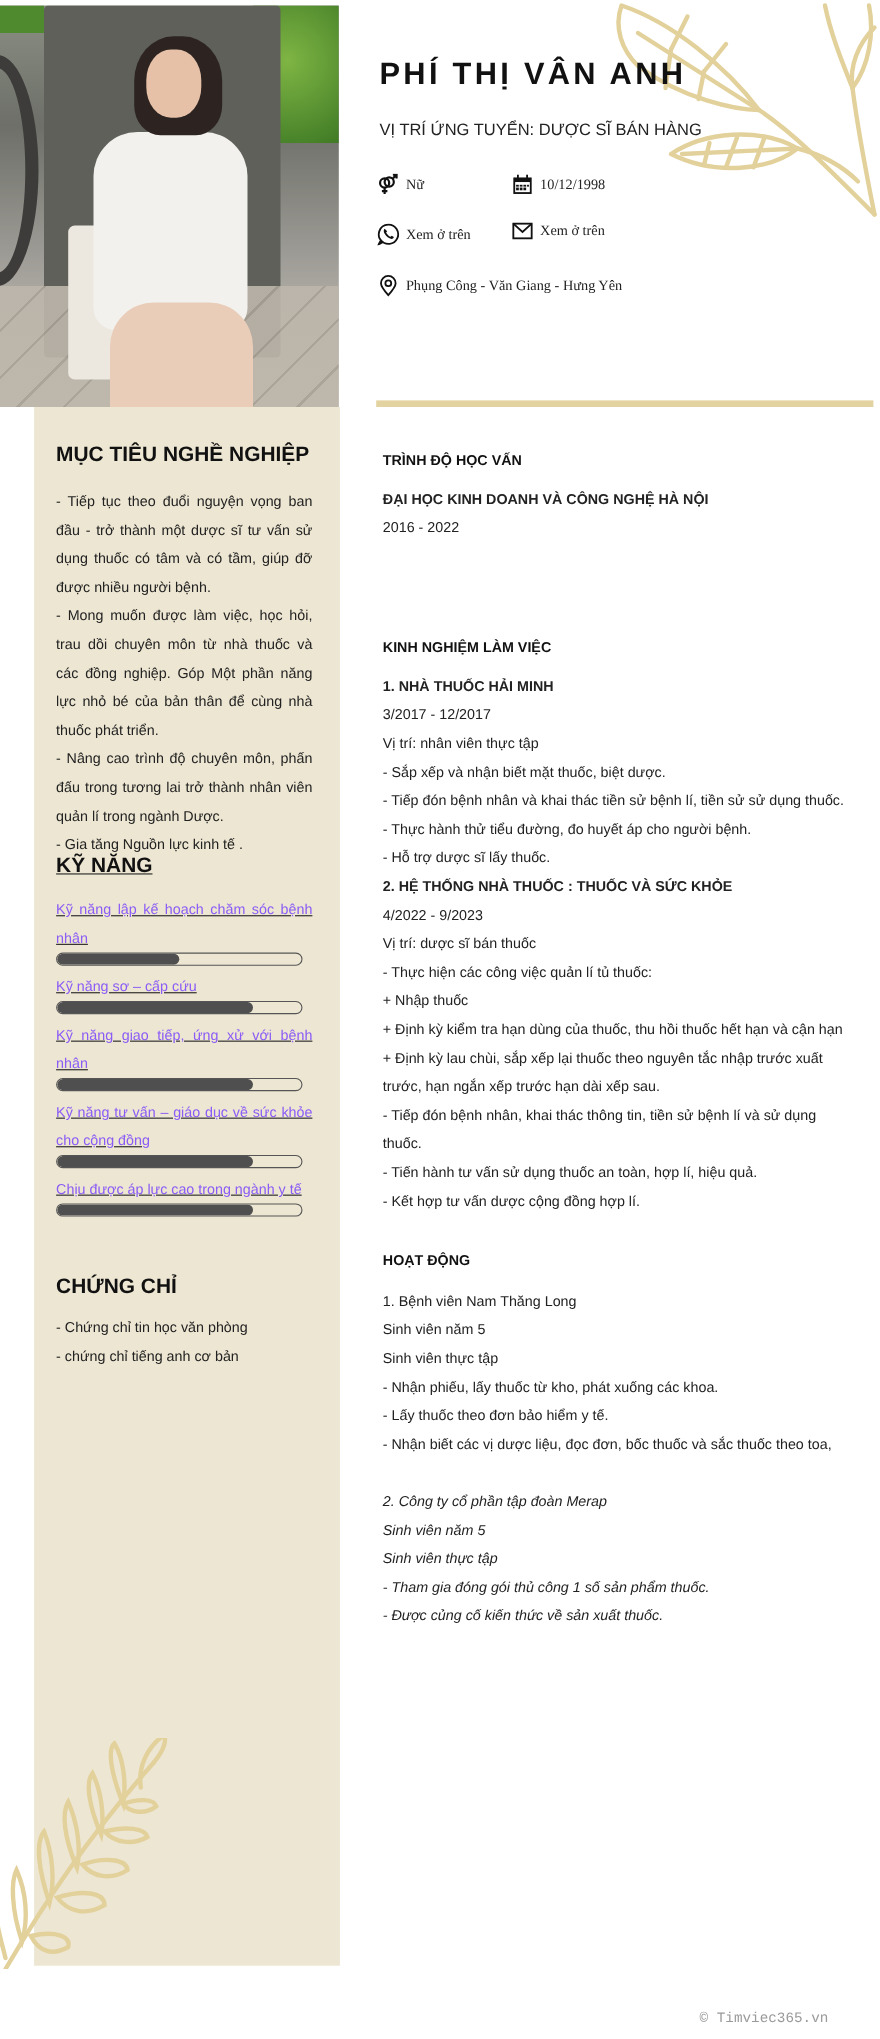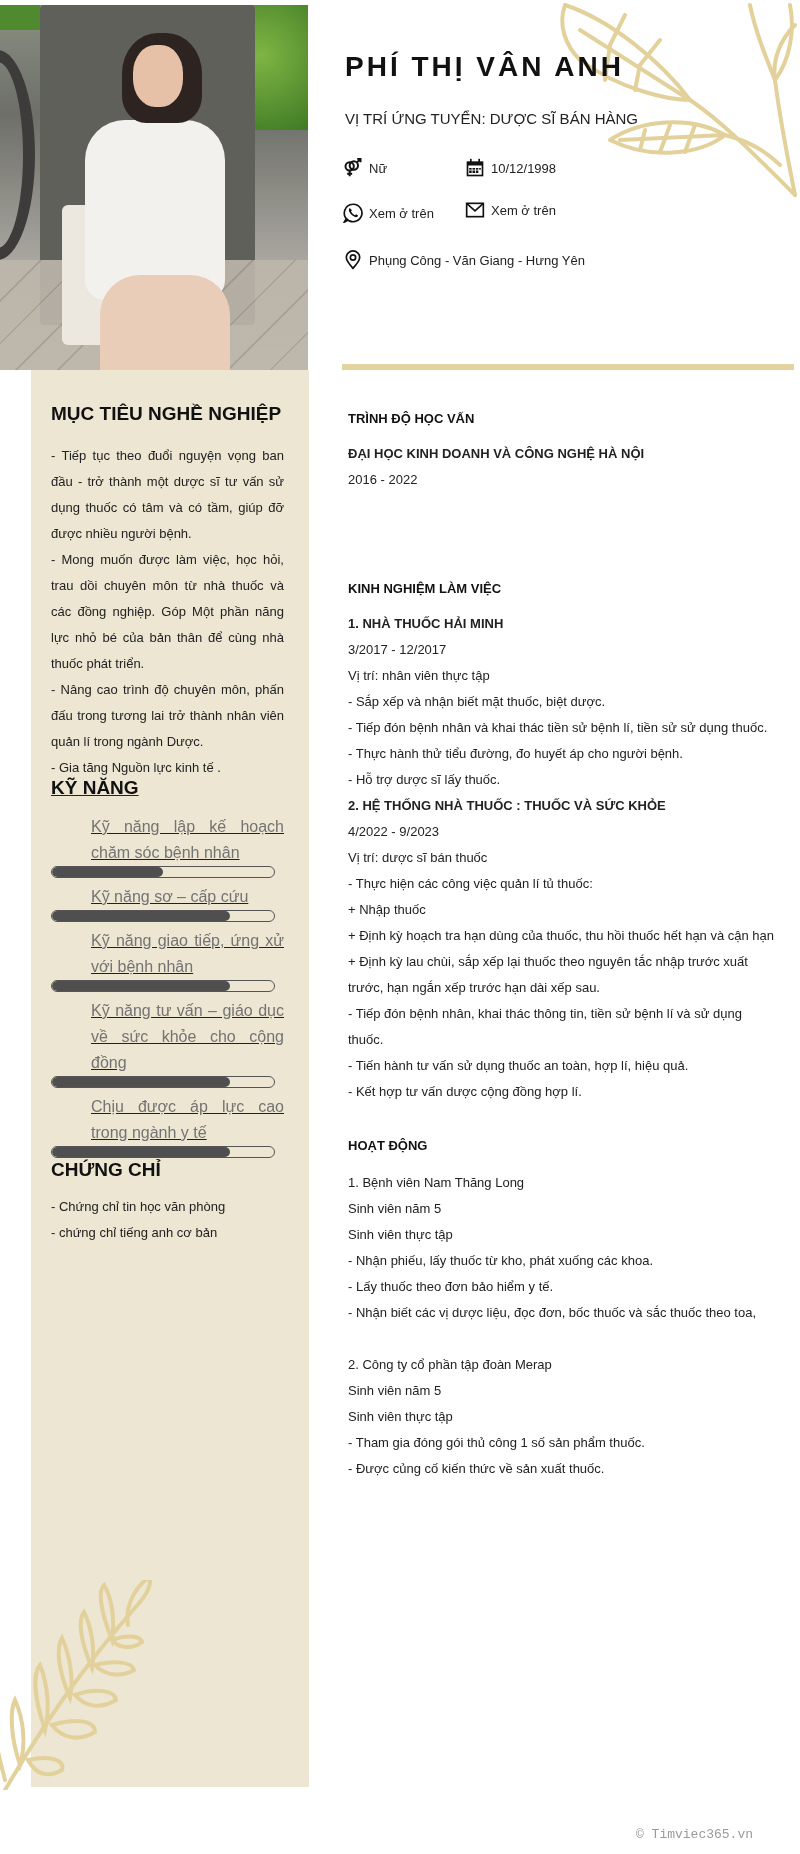--- a/index.html
+++ b/index.html
@@ -20,28 +20,28 @@
   .photo .bag { position: absolute; left: 62px; top: 200px; width: 55px; height: 140px; background: #ece8df; border-radius: 6px; }
 
   .sidebar { position: absolute; left: 31px; top: 370px; width: 278px; height: 1417px; background: #ede6d2; }
 
   .leaf-top { position: absolute; right: 0; top: 0; width: 250px; height: 200px; }
   .leaf-bottom { position: absolute; left: 0; top: 1580px; width: 160px; height: 210px; }
 
   .header { position: absolute; left: 345px; top: 50px; width: 440px; }
   .name { font-size: 28px; font-weight: bold; letter-spacing: 3px; color: #111; line-height: 34px; }
   .position { position: absolute; left: 0; top: 60px; font-size: 15px; color: #222; white-space: nowrap; }
-  .info { position: absolute; left: 343px; font-size: 13px; color: #222; display: flex; align-items: center; white-space: nowrap; }
+  .info { position: absolute; left: 343px; font-size: 13px; color: #222; display: flex; align-items: center; white-space: nowrap; font-family: Liberation Serif, serif; }
   .info svg { width: 20px; height: 20px; margin-right: 6px; flex-shrink: 0; }
   .accent-bar { position: absolute; left: 342px; top: 364px; width: 452px; height: 6px; background: #e3d3a0; }
 
   .side-content { position: absolute; left: 51px; width: 233px; }
   .side-h { font-size: 19px; font-weight: bold; color: #111; line-height: 24px; }
   .obj-text { font-size: 13px; line-height: 26px; text-align: justify; color: #222; }
-  .skill-label { font-size: 16px; line-height: 26px; text-align: justify; color: #737373; margin-left: 40px; }
+  .skill-label { font-size: 13px; line-height: 26px; text-align: justify; color: #8b5cf6; }
   .skill-bar { width: 224px; height: 12px; border: 1px solid #555; border-radius: 6px; background: transparent; margin: 0 0 6px 0; overflow: hidden; }
   .skill-fill { height: 100%; background: #4f4f4f; border-radius: 6px; }
   .cert { font-size: 13px; line-height: 26px; color: #222; }
 
   .main { position: absolute; left: 348px; width: 440px; }
   .main-h { font-size: 13px; font-weight: bold; color: #111; line-height: 24px; }
   .line { font-size: 13px; line-height: 26px; color: #222; white-space: nowrap; }
   .line.wrap { white-space: normal; }
   .line.bold { font-weight: bold; }
 
@@ -228,39 +228,39 @@
     <div class="line">- Tiếp đón bệnh nhân và khai thác tiền sử bệnh lí, tiền sử sử dụng thuốc.</div>
     <div class="line">- Thực hành thử tiểu đường, đo huyết áp cho người bệnh.</div>
     <div class="line">- Hỗ trợ dược sĩ lấy thuốc.</div>
   </div>
   <div>
     <div class="line bold">2. HỆ THỐNG NHÀ THUỐC : THUỐC VÀ SỨC KHỎE</div>
     <div class="line">4/2022 - 9/2023</div>
     <div class="line">Vị trí: dược sĩ bán thuốc</div>
     <div class="line">- Thực hiện các công việc quản lí tủ thuốc:</div>
     <div class="line">+ Nhập thuốc</div>
-    <div class="line">+ Định kỳ hoạch tra hạn dùng của thuốc, thu hồi thuốc hết hạn và cận hạn</div>
+    <div class="line">+ Định kỳ kiểm tra hạn dùng của thuốc, thu hồi thuốc hết hạn và cận hạn</div>
     <div class="line wrap" style="width:420px;">+ Định kỳ lau chùi, sắp xếp lại thuốc theo nguyên tắc nhập trước xuất trước, hạn ngắn xếp trước hạn dài xếp sau.</div>
     <div class="line wrap" style="width:420px;">- Tiếp đón bệnh nhân, khai thác thông tin, tiền sử bệnh lí và sử dụng thuốc.</div>
     <div class="line">- Tiến hành tư vấn sử dụng thuốc an toàn, hợp lí, hiệu quả.</div>
     <div class="line">- Kết hợp tư vấn dược cộng đồng hợp lí.</div>
   </div>
 </div>
 
 <div class="main" style="top:1134px;">
   <div class="main-h">HOẠT ĐỘNG</div>
   <div style="margin-top:12px;">
     <div class="line">1. Bệnh viên Nam Thăng Long</div>
     <div class="line">Sinh viên năm 5</div>
     <div class="line">Sinh viên thực tập</div>
     <div class="line">- Nhận phiếu, lấy thuốc từ kho, phát xuống các khoa.</div>
     <div class="line">- Lấy thuốc theo đơn bảo hiểm y tế.</div>
     <div class="line">- Nhận biết các vị dược liệu, đọc đơn, bốc thuốc và sắc thuốc theo toa,</div>
   </div>
-  <div style="margin-top:26px;">
+  <div style="margin-top:26px;font-style:italic;">
     <div class="line">2. Công ty cổ phần tập đoàn Merap</div>
     <div class="line">Sinh viên năm 5</div>
     <div class="line">Sinh viên thực tập</div>
     <div class="line">- Tham gia đóng gói thủ công 1 số sản phẩm thuốc.</div>
     <div class="line">- Được củng cố kiến thức về sản xuất thuốc.</div>
   </div>
 </div>
 
 <div class="footer">© Timviec365.vn</div>
 

